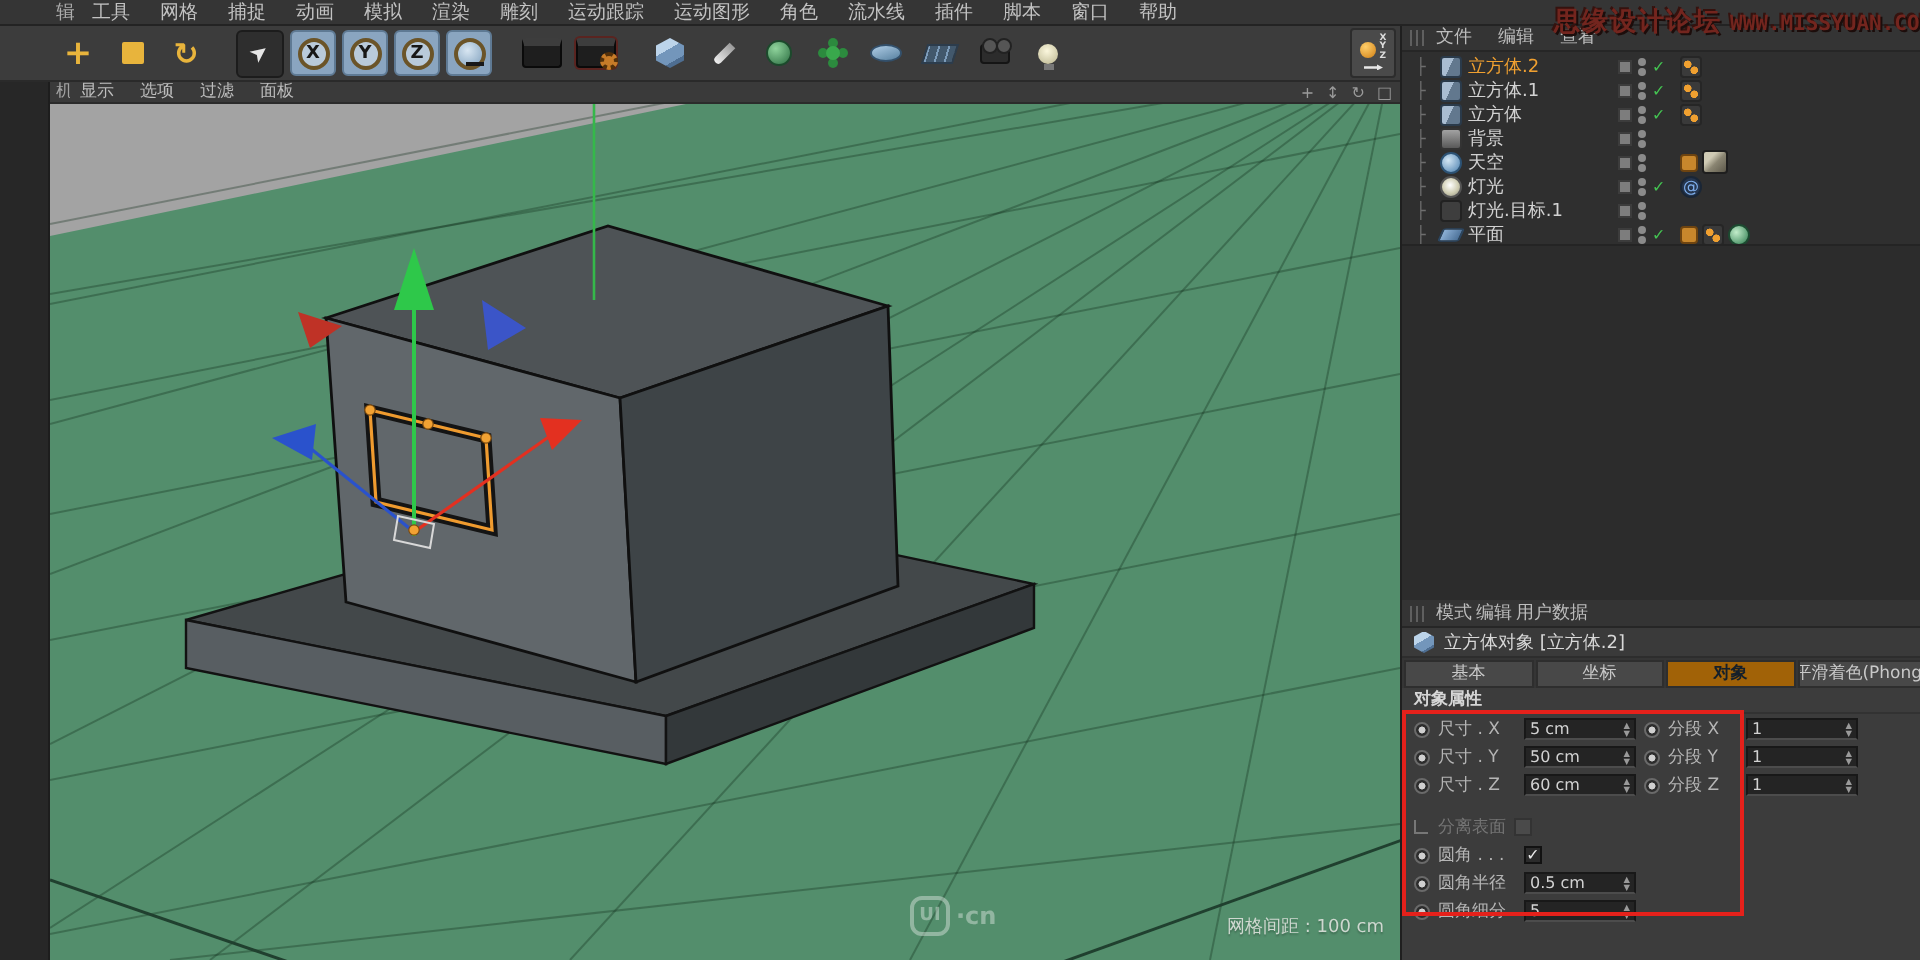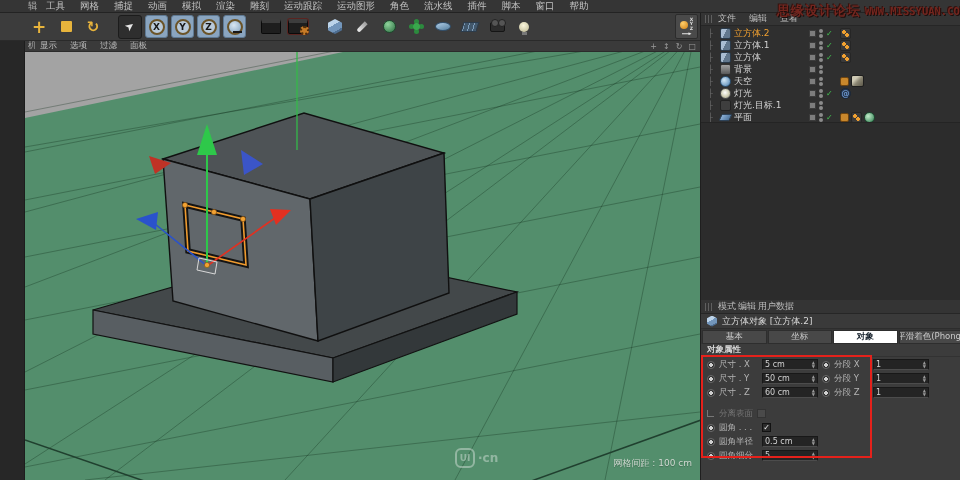--- a/index.html
+++ b/index.html
@@ -97,21 +97,21 @@
   .tag-thumb{width:13px;height:12px;background:linear-gradient(135deg,#cfcab4 30%,#8a8572 55%,#5c584a);border:1px solid #1e1e1e}
   .tag-target{border-radius:50%;color:#7fb0ef;font-size:8px;line-height:10px;text-align:center;background:#26364e;border:1px solid #1a2636}
   .tag-ball{border-radius:50%;background:radial-gradient(circle at 35% 35%,#c2ecca,#2e7d4f);border:1px solid #1c4a30}
   .om-empty{flex:none;height:178px;background:#2c2c2c;border-top:1px solid #242424}
 
   .am-title{height:15px;background:#3a3a3a;display:flex;align-items:center;gap:5px;padding-left:6px;font-size:9px;color:#d8d8d8;flex:none;border-bottom:1px solid #2d2d2d}
   .minicube{width:10px;height:11px;background:linear-gradient(150deg,#bcd4ea 40%,#7396bb 40% 72%,#4e6e92 72%);
     clip-path:polygon(50% 0,100% 25%,100% 75%,50% 100%,0 75%,0 25%)}
   .am-tabs{height:15px;display:flex;padding:1px 1px 0 1px;gap:1px;flex:none;background:#353535}
   .tab{flex:1;background:#484848;border:1px solid #2e2e2e;color:#c9c9c9;font-size:8.5px;display:flex;align-items:center;justify-content:center;overflow:hidden;white-space:nowrap}
-  .tab.active{background:#ffffff;color:#141f2a;font-weight:bold}
+  .tab.active{background:#a16207;color:#141f2a;font-weight:bold}
   .am-body{flex:1;background:#3c3c3c;font-size:9px}
   .am-sec{height:13px;display:flex;align-items:center;padding-left:6px;color:#d6d6d6;border-bottom:1px solid #323232;font-weight:bold;font-size:8.5px}
   .ar{display:flex;align-items:center;height:13px;margin:1px 0 0 6px;color:#b5b5b5;gap:4px;font-size:8.5px}
   .radio{width:8px;height:8px;border-radius:50%;flex:none;border:1px solid #6a6a6a;background:radial-gradient(circle,#cfcfcf 1.6px,#2c2c2c 1.9px)}
   .alab{width:39px;flex:none;white-space:nowrap}
   .alab2{width:35px;flex:none;white-space:nowrap}
   .fld{width:56px;height:11px;background:#242424;border:1px solid #181818;border-bottom-color:#4c4c4c;display:flex;align-items:center;padding:0 2px;flex:none;color:#d2d2d2}
   .fld .v{flex:1;font-size:8px;white-space:nowrap}
   .stp{display:flex;flex-direction:column;line-height:3.2px;font-size:4.2px;color:#9a9a9a}
   .stp:before{content:"▲"}.stp:after{content:"▼"}

